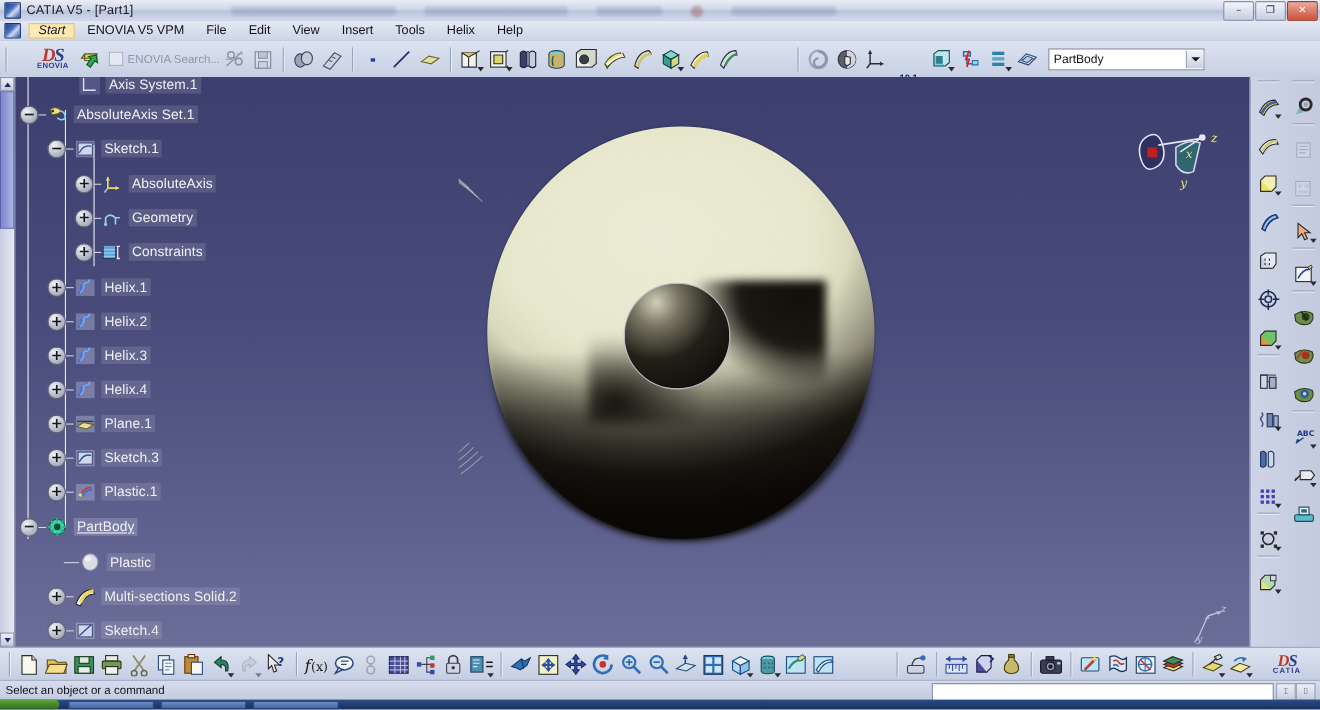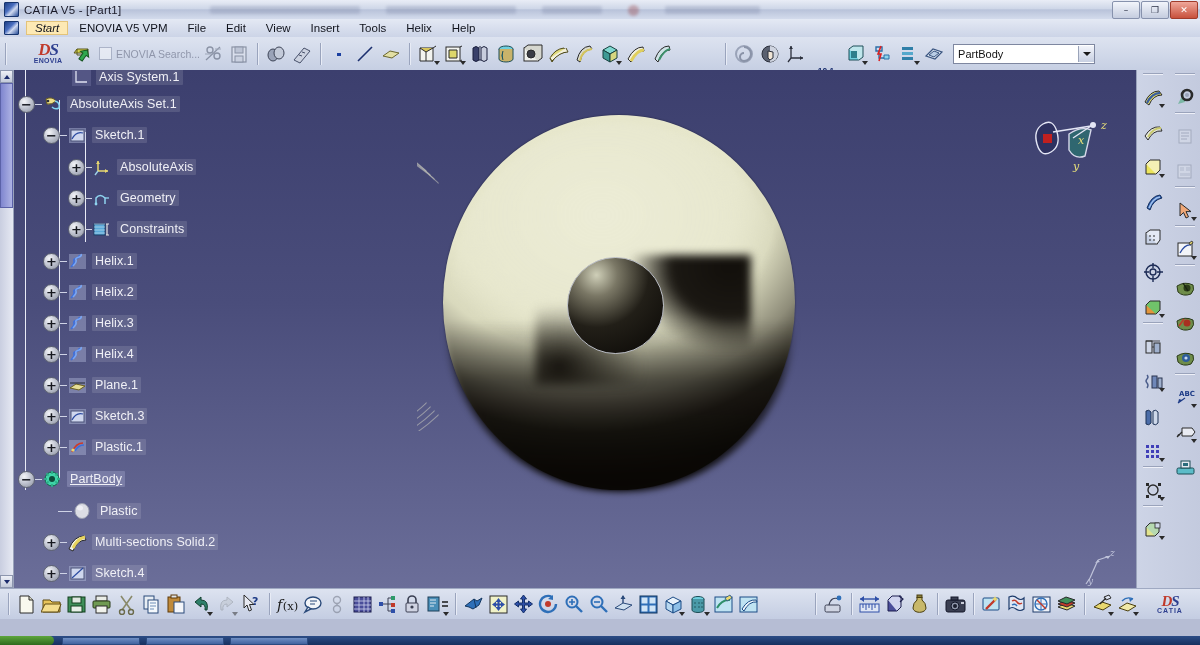--- a/index.html
+++ b/index.html
@@ -1306,20 +1306,30 @@
       </svg>
         <span class="arw"></span>
     </div>
 
     <div class="catia-logo">
       <div class="catia-mark"><span class="r">D</span>S</div>
       <div class="catia-sub">CATIA</div>
     </div>
   </div>
 
+  <div class="statusbar">
+    <div class="status-txt">Select an object or a command</div>
+    <input class="status-field" value="" style="">
+    <div class="status-grip" style="right:22px;">
+      <span>⌶</span>
+    </div>
+    <div class="status-grip" style="right:4px;">
+      <span>⌷</span>
+    </div>
+  </div>
 
 
   <div class="taskbar">
     <div class="tb-start"></div>
     <div class="tb-task" style="left:62px;width:78px;"></div>
     <div class="tb-task" style="left:146px;width:78px;"></div>
     <div class="tb-task" style="left:230px;width:78px;"></div>
   </div>
 
 </div>

